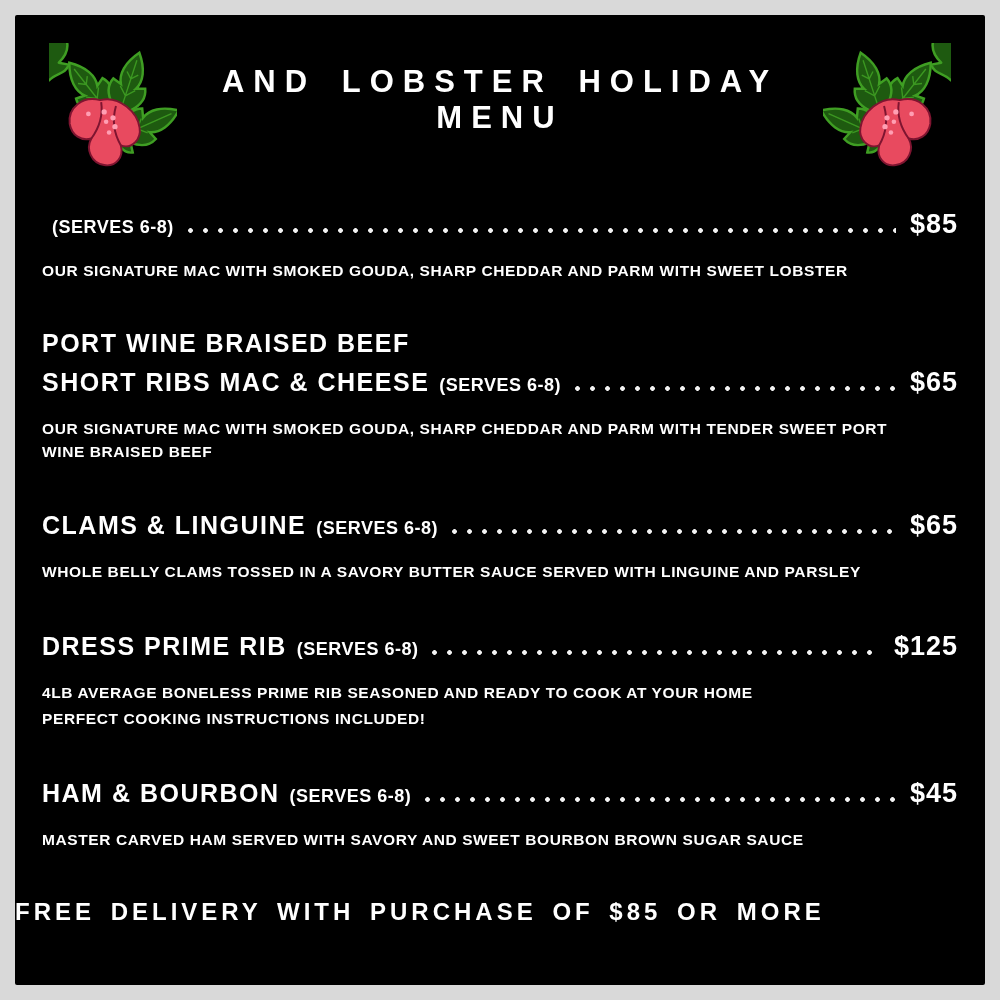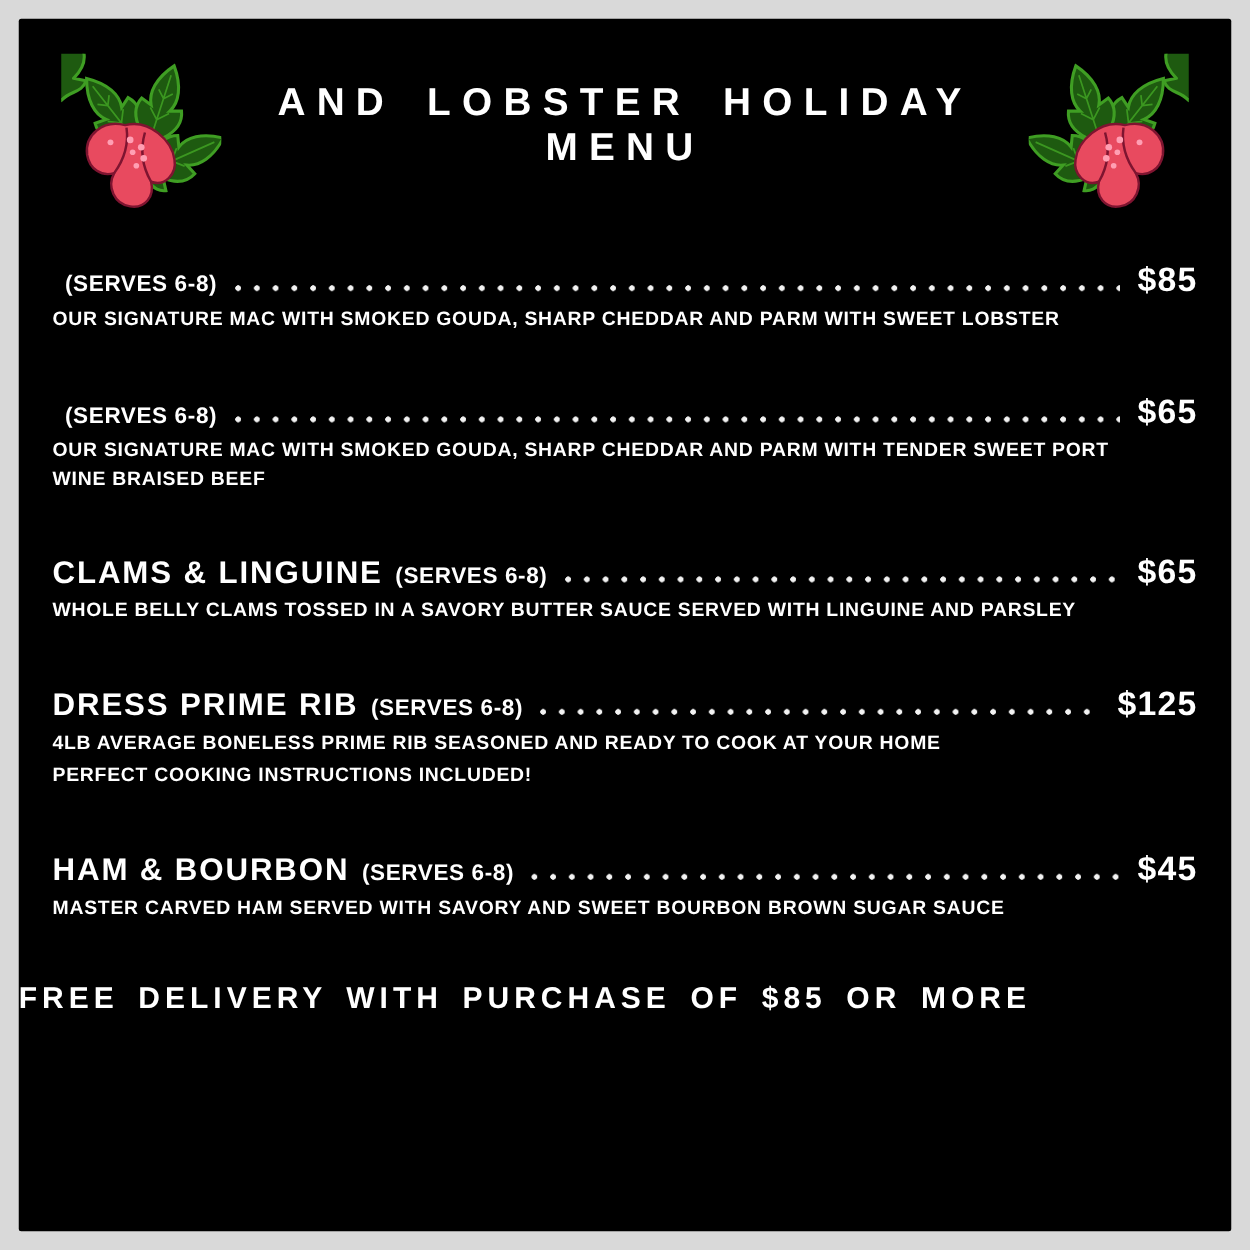--- a/index.html
+++ b/index.html
@@ -80,21 +80,21 @@
     position:absolute;
     right:0; top:100%;
     margin-top:10px;
     font-size:15px;
     letter-spacing:1px;
     white-space:nowrap;
   }
   .desc {
     font-size:15.5px;
     letter-spacing:0.6px;
-    margin-top:5px;
+    margin-top:20px;
     line-height:1.45;
     max-width:880px;
   }
   
   .footer {
     text-align:left;
     font-size:24px;
     letter-spacing:4px;
     word-spacing:5px;
     margin-top:8px;
@@ -157,21 +157,23 @@
         <span class="serves">(SERVES 6-8)</span>
         <span class="leader"></span>
         <span class="pricebox">
           <span class="price">$85</span>
         </span>
       </div>
       <div class="desc">OUR SIGNATURE MAC WITH SMOKED GOUDA, SHARP CHEDDAR AND PARM WITH SWEET LOBSTER</div>
     </div>
 
     <div class="item">
-      <div class="row">
+      <div class="item-prefix">PORT WINE BRAISED BEEF</div>
+      <div class="row">
+        <span class="item-name">SHORT RIBS MAC &amp; CHEESE</span>
         <span class="serves">(SERVES 6-8)</span>
         <span class="leader"></span>
         <span class="pricebox">
           <span class="price">$65</span>
         </span>
       </div>
       <div class="desc">OUR SIGNATURE MAC WITH SMOKED GOUDA, SHARP CHEDDAR AND PARM WITH TENDER SWEET PORT WINE BRAISED BEEF</div>
     </div>
 
 

